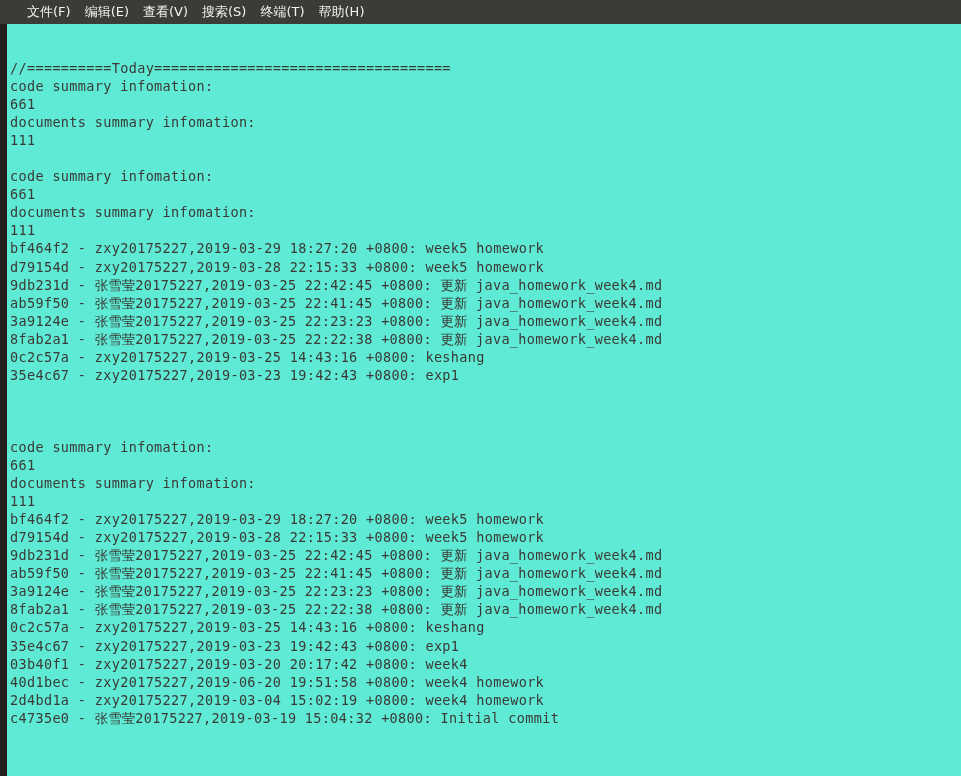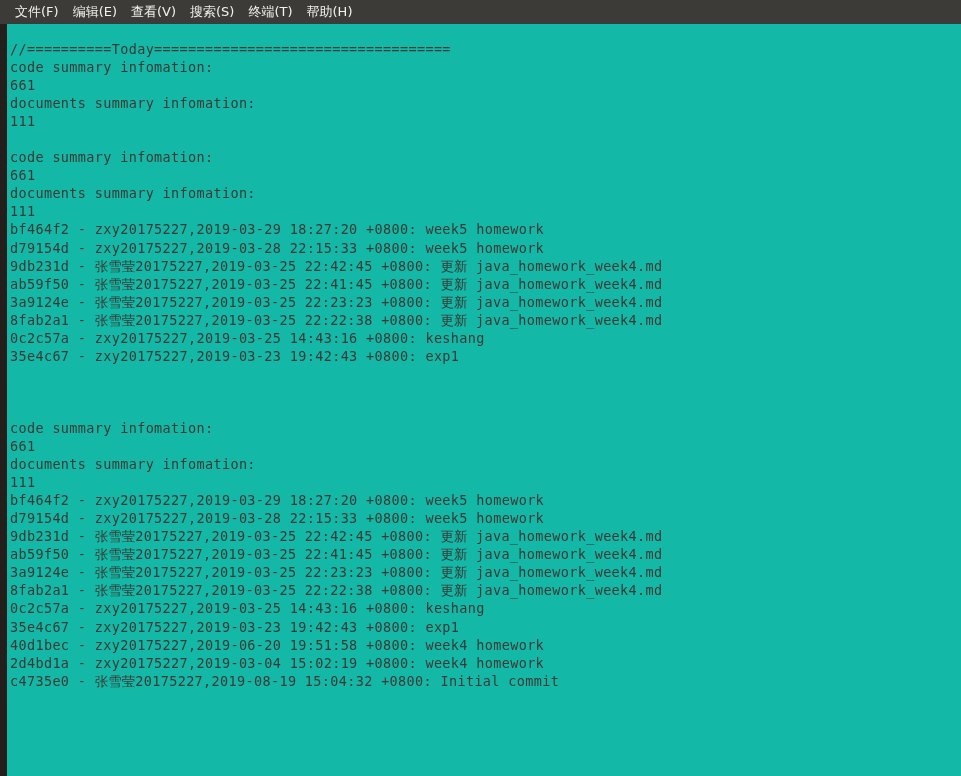--- a/index.html
+++ b/index.html
@@ -24,21 +24,21 @@
     position: relative;
   }
 
   
   #menu-bar {
     height: 24px;
     min-height: 24px;
     background: #3c3b37;
     display: flex;
     align-items: center;
-    padding-left: 8px;
+    padding-left: 20px;
     box-sizing: border-box;
   }
   .menu-item {
     color: #f2f1ee;
     font-family: "DejaVu Sans", sans-serif;
     font-size: 13px;
     line-height: 24px;
     padding: 0 7px;
     white-space: nowrap;
     cursor: default;
@@ -54,22 +54,22 @@
   }
   
   #left-edge {
     width: 7px;
     min-width: 7px;
     background: #231f1c;
   }
   #screen {
     flex: 1;
     position: relative;
-    background: #14b8a6;
-    padding-top: 16px;
+    background: #5eead4;
+    padding-top: 35px;
     padding-left: 3px;
     box-sizing: border-box;
     overflow: hidden;
   }
 
   .line {
     font-family: "DejaVu Sans Mono", monospace;
     font-size: 13.5px;
     line-height: 18.05px;
     height: 18.05px;
@@ -134,23 +134,24 @@
           <div class="line">documents summary infomation:</div>
           <div class="line">111</div>
           <div class="line">bf464f2 - zxy20175227,2019-03-29 18:27:20 +0800: week5 homework</div>
           <div class="line">d79154d - zxy20175227,2019-03-28 22:15:33 +0800: week5 homework</div>
           <div class="line"><span>9db231d - </span><span class="cn">张雪莹</span><span>20175227,2019-03-25 22:42:45 +0800: </span><span class="cn">更新</span><span> java_homework_week4.md</span></div>
           <div class="line"><span>ab59f50 - </span><span class="cn">张雪莹</span><span>20175227,2019-03-25 22:41:45 +0800: </span><span class="cn">更新</span><span> java_homework_week4.md</span></div>
           <div class="line"><span>3a9124e - </span><span class="cn">张雪莹</span><span>20175227,2019-03-25 22:23:23 +0800: </span><span class="cn">更新</span><span> java_homework_week4.md</span></div>
           <div class="line"><span>8fab2a1 - </span><span class="cn">张雪莹</span><span>20175227,2019-03-25 22:22:38 +0800: </span><span class="cn">更新</span><span> java_homework_week4.md</span></div>
           <div class="line">0c2c57a - zxy20175227,2019-03-25 14:43:16 +0800: keshang</div>
           <div class="line">35e4c67 - zxy20175227,2019-03-23 19:42:43 +0800: exp1</div>
+          <div class="line">03b40f1 - zxy20175227,2019-03-20 20:17:42 +0800: week4</div>
           <div class="line">40d1bec - zxy20175227,2019-06-20 19:51:58 +0800: week4 homework</div>
           <div class="line">2d4bd1a - zxy20175227,2019-03-04 15:02:19 +0800: week4 homework</div>
-          <div class="line"><span>c4735e0 - </span><span class="cn">张雪莹</span><span>20175227,2019-08-19 15:04:32 +0800: Initial commit</span></div>
+          <div class="line"><span>c4735e0 - </span><span class="cn">张雪莹</span><span>20175227,2019-03-19 15:04:32 +0800: Initial commit</span></div>
         </div>
       <div class="line">
         <span class="cursor-block"></span>
       </div>
     </div>
   </div>
 
 </div>
 
 </body></html>

